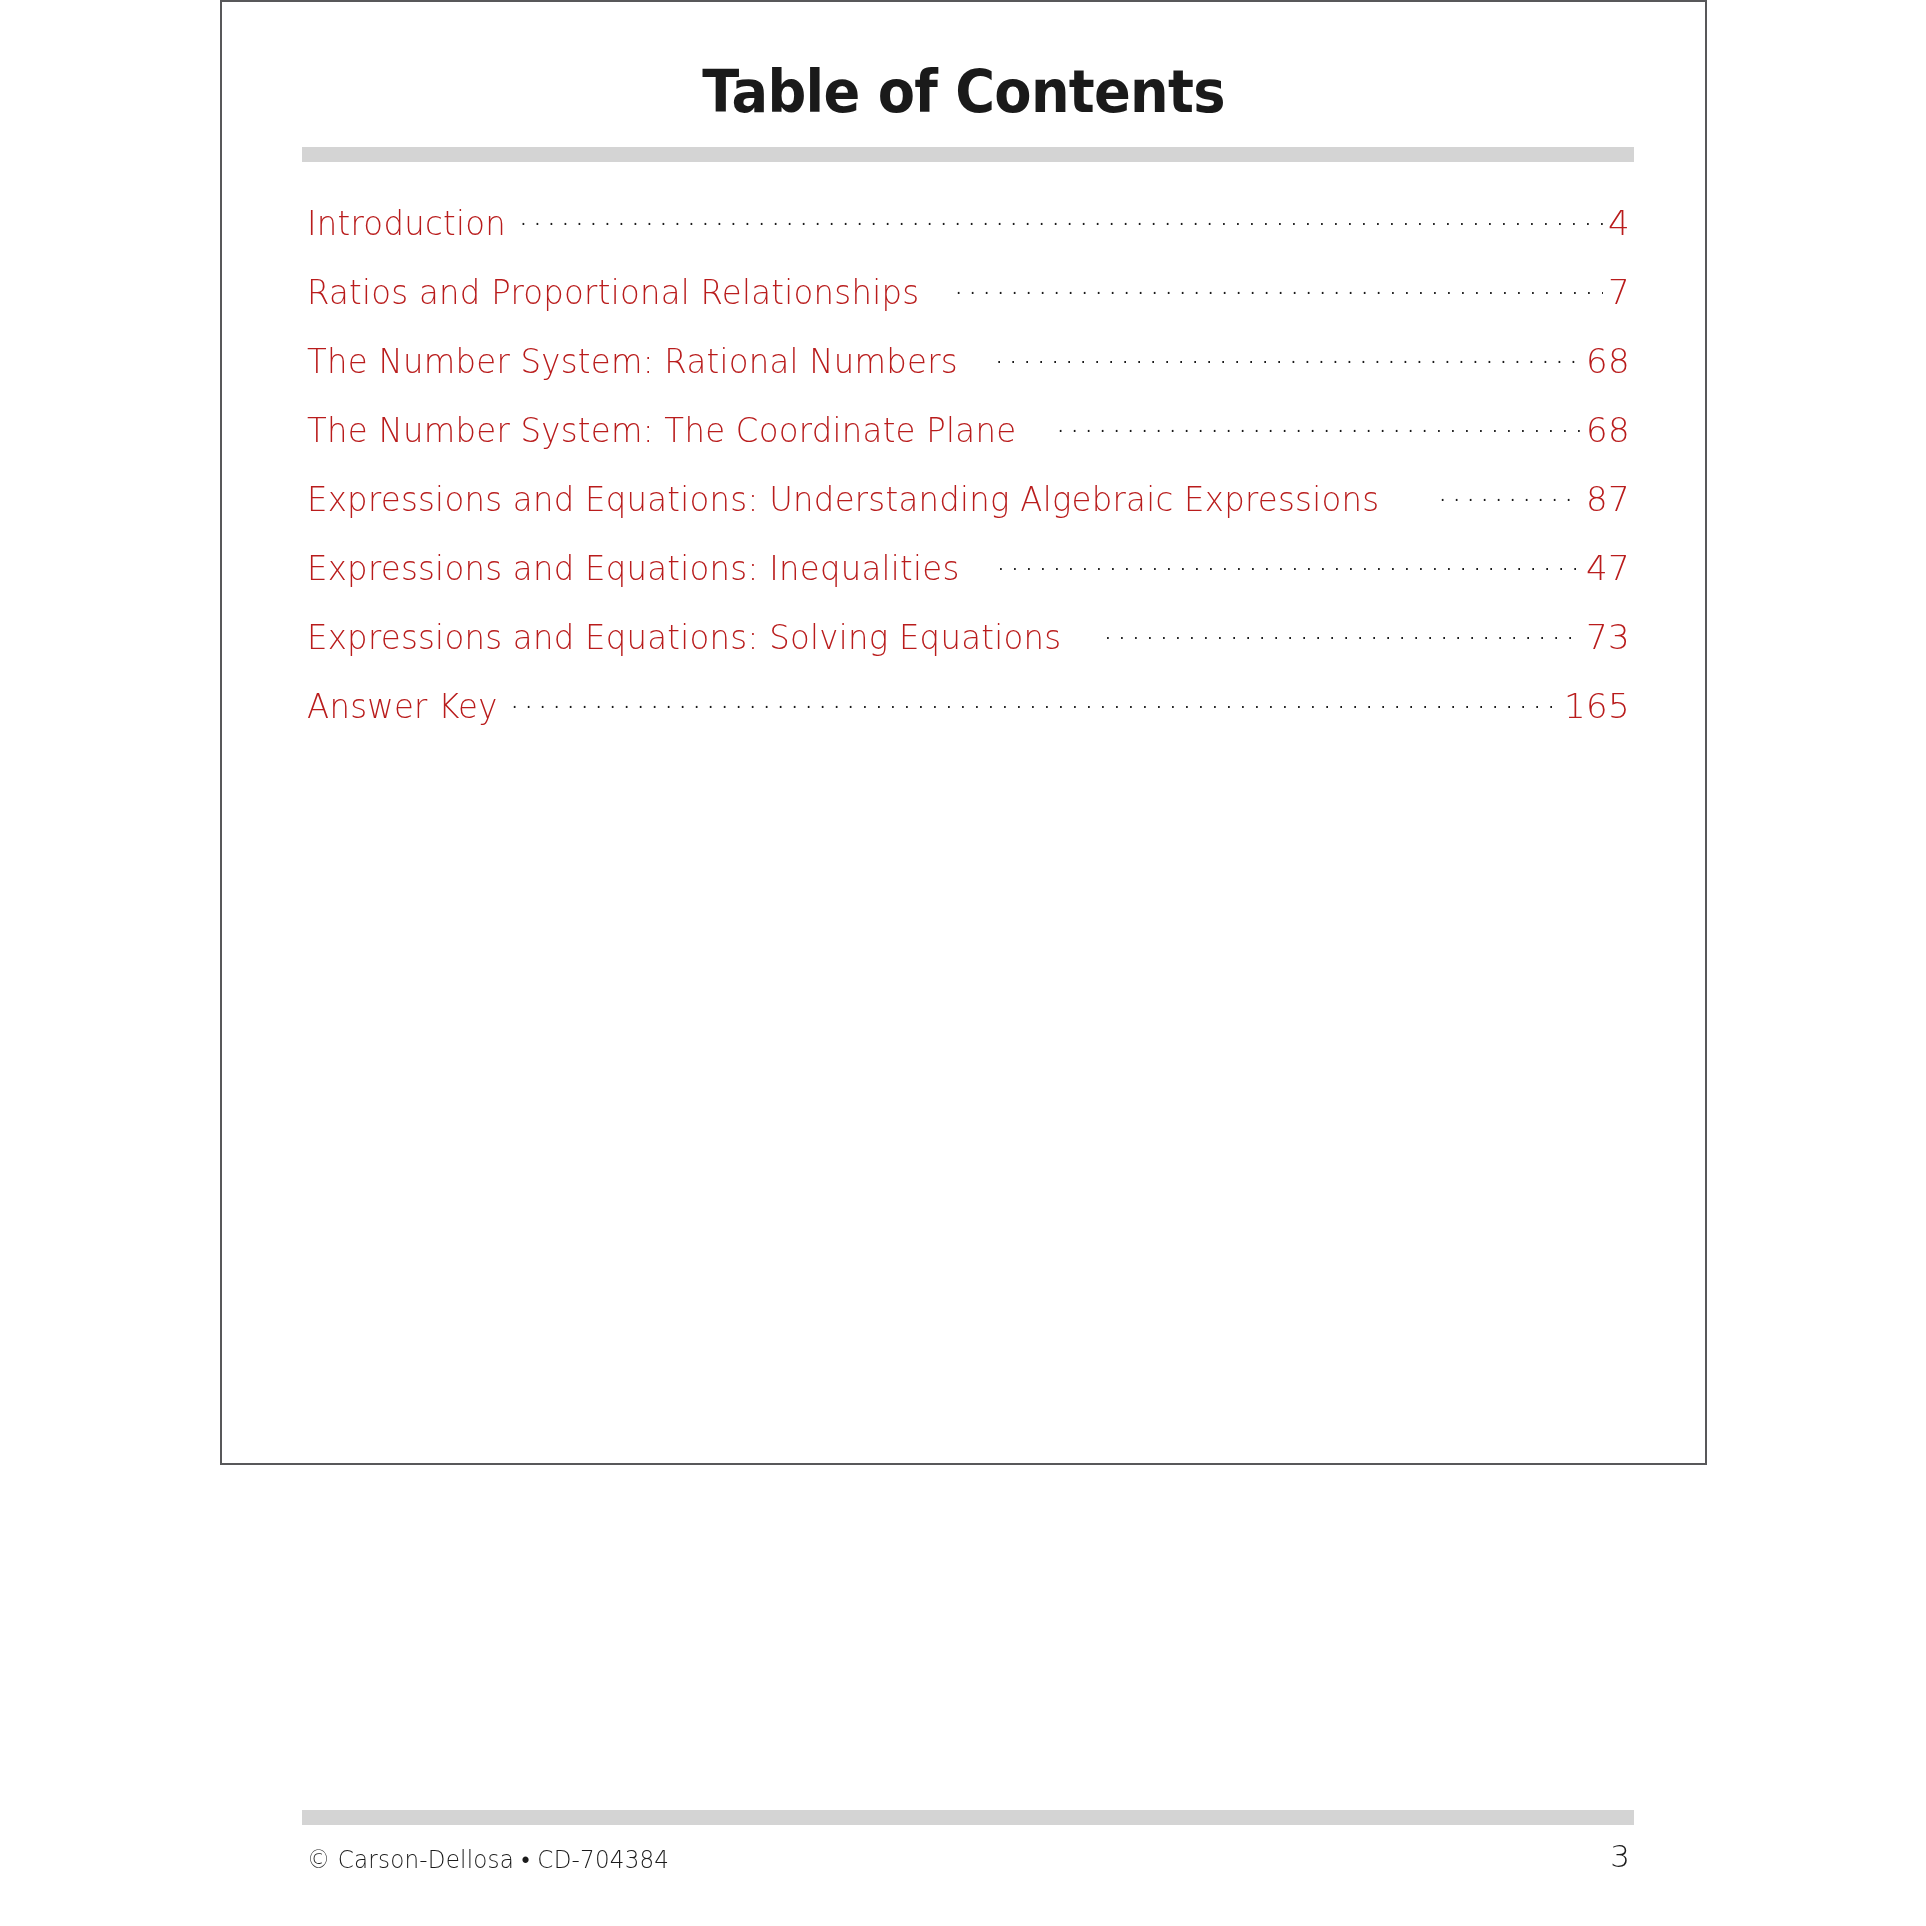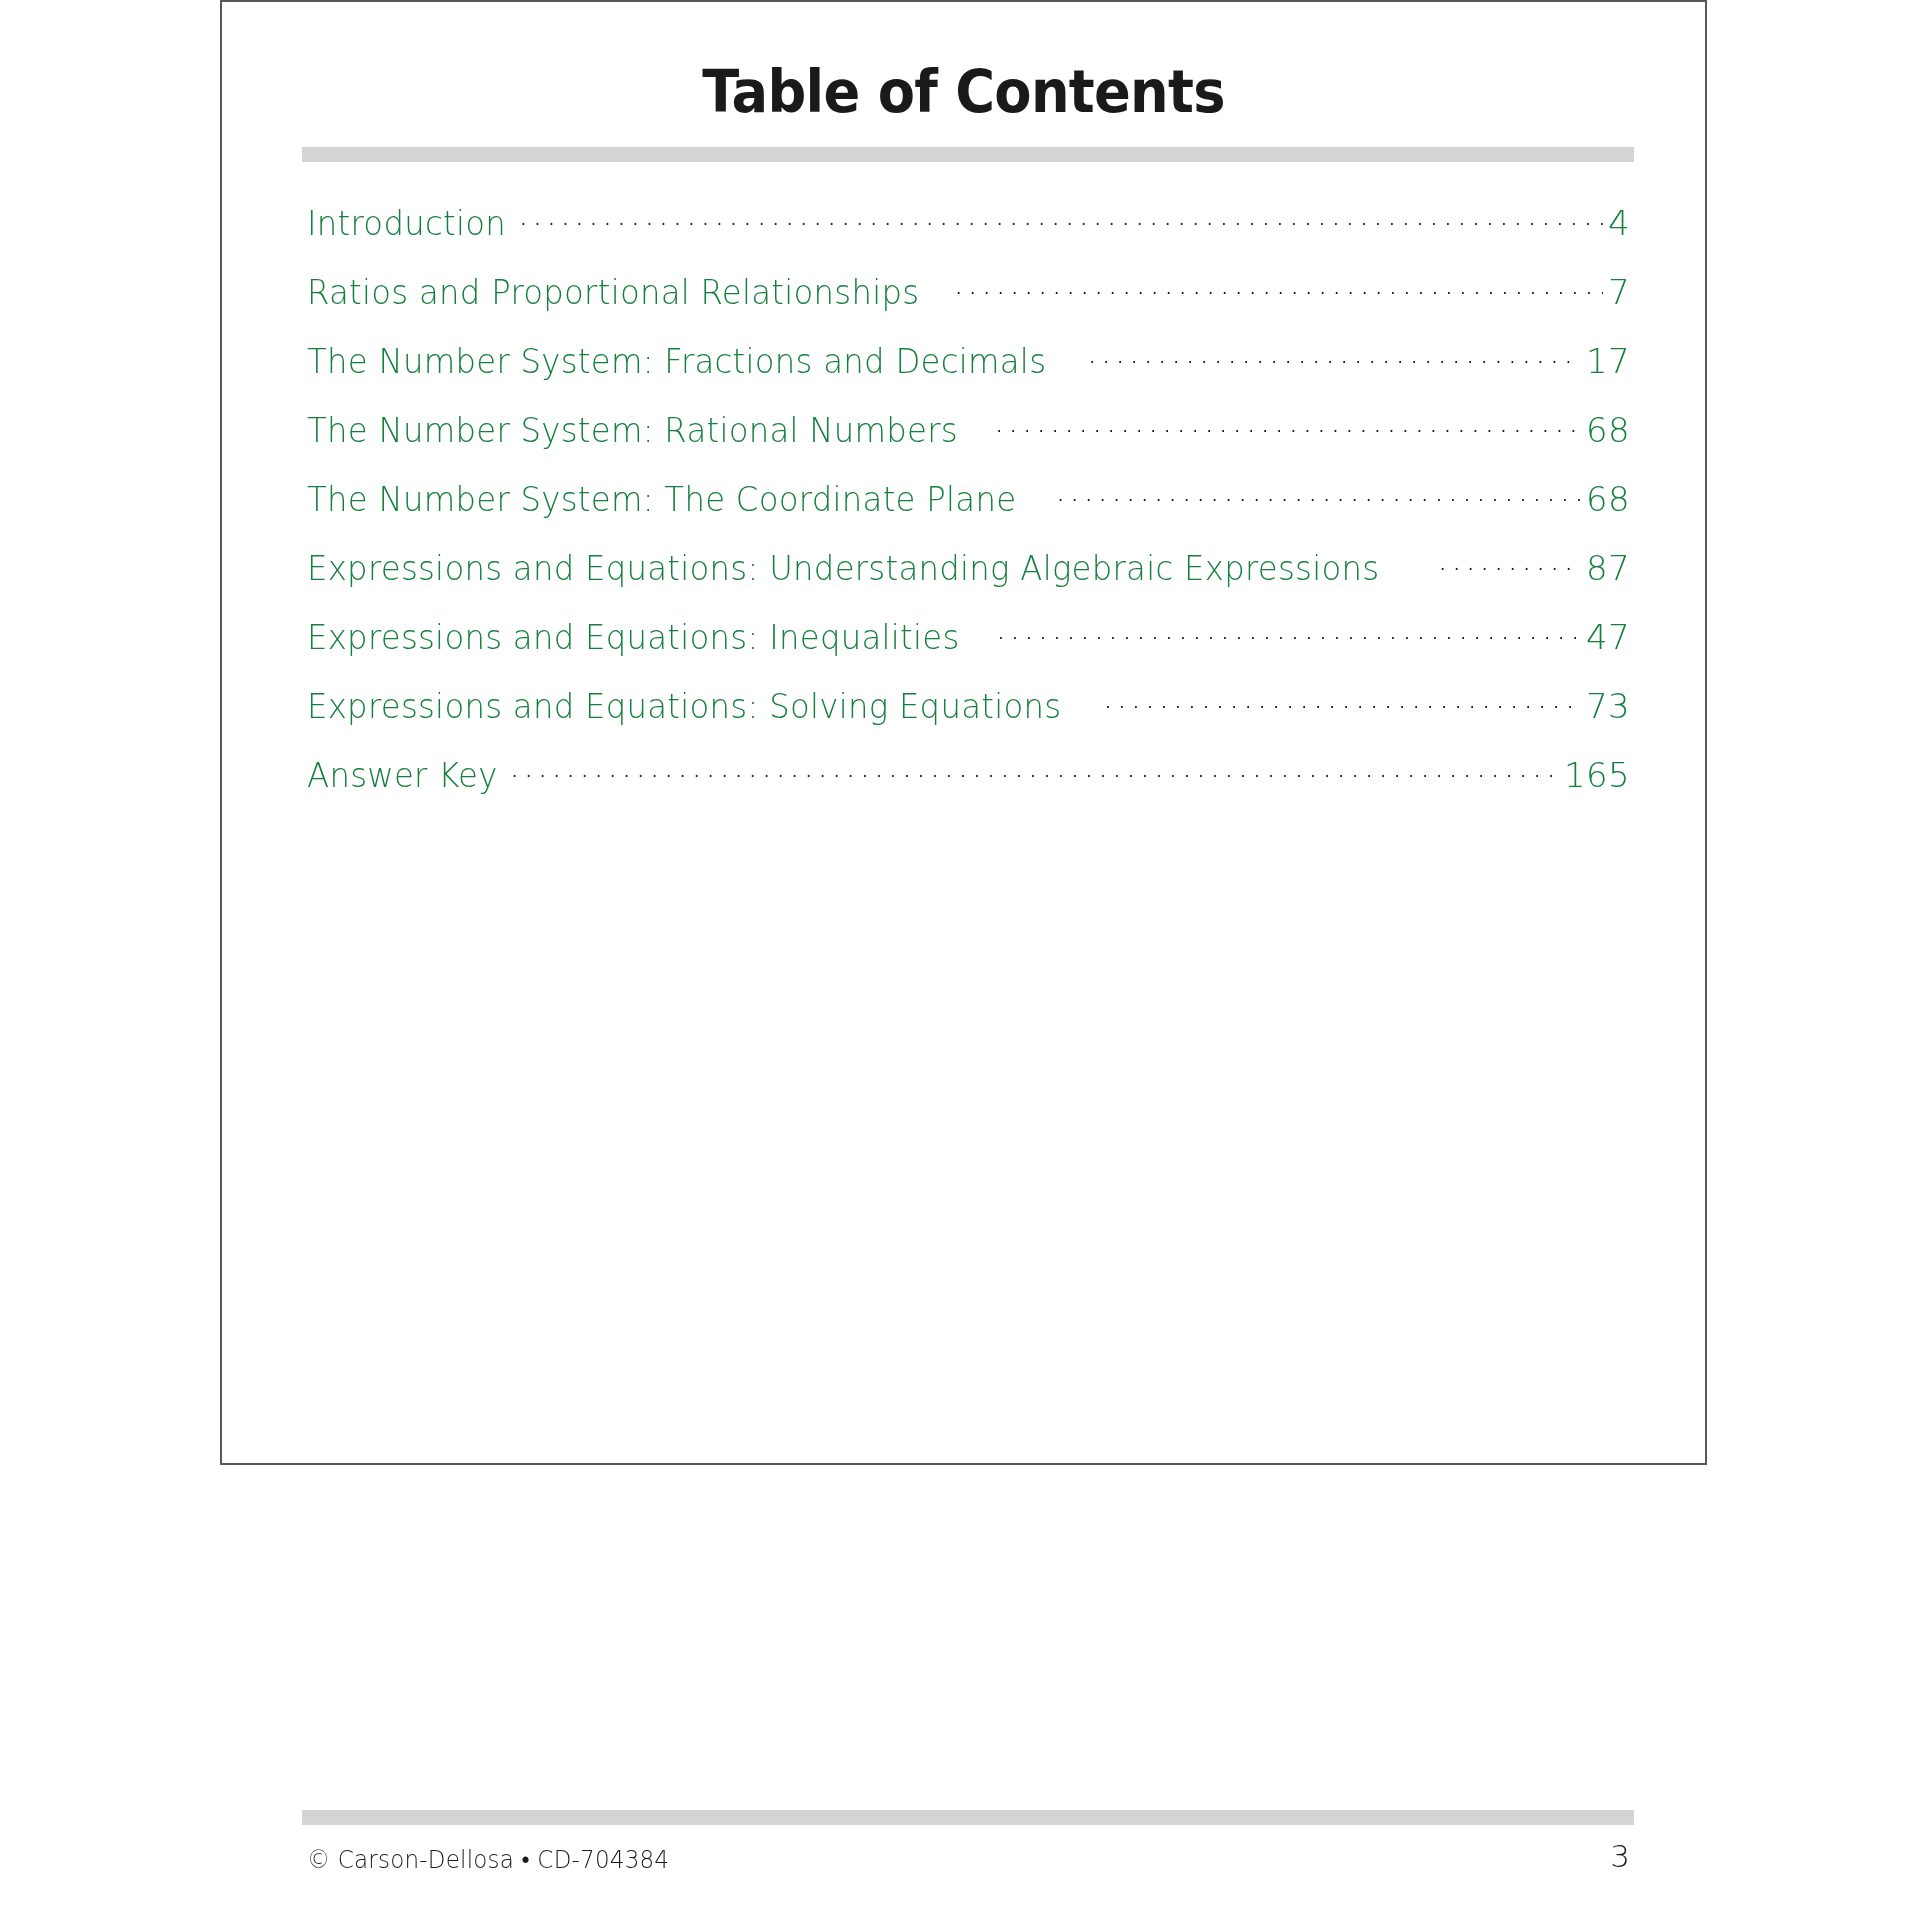--- a/index.html
+++ b/index.html
@@ -79,21 +79,21 @@
   }
 
   .toc-entry {
     display: flex;
     align-items: baseline;
     width: 100%;
     height: 69px;
     font-family: "DejaVu Sans", sans-serif;
     font-size: 34px;
     font-weight: 300;
-    color: #15803d;
+    color: #b91c1c;
     white-space: nowrap;
     overflow: hidden;
   }
 
   .toc-entry .entry-label {
     flex: 0 0 auto;
     letter-spacing: 0.3px;
     transform: scaleX(0.95);
     transform-origin: left center;
   }
@@ -169,25 +169,20 @@
           <span class="entry-label">Introduction</span>
           <span class="entry-leader"></span>
           <span class="entry-page">4</span>
         </div>
         <div class="toc-entry">
           <span class="entry-label">Ratios and Proportional Relationships</span>
           <span class="entry-leader"></span>
           <span class="entry-page">7</span>
         </div>
         <div class="toc-entry">
-          <span class="entry-label">The Number System: Fractions and Decimals</span>
-          <span class="entry-leader"></span>
-          <span class="entry-page">17</span>
-        </div>
-        <div class="toc-entry">
           <span class="entry-label">The Number System: Rational Numbers</span>
           <span class="entry-leader"></span>
           <span class="entry-page">68</span>
         </div>
         <div class="toc-entry">
           <span class="entry-label">The Number System: The Coordinate Plane</span>
           <span class="entry-leader"></span>
           <span class="entry-page">68</span>
         </div>
         <div class="toc-entry">

